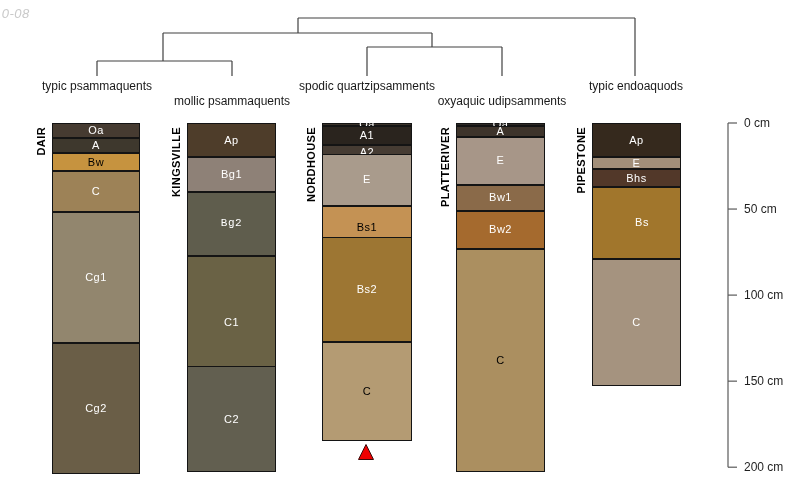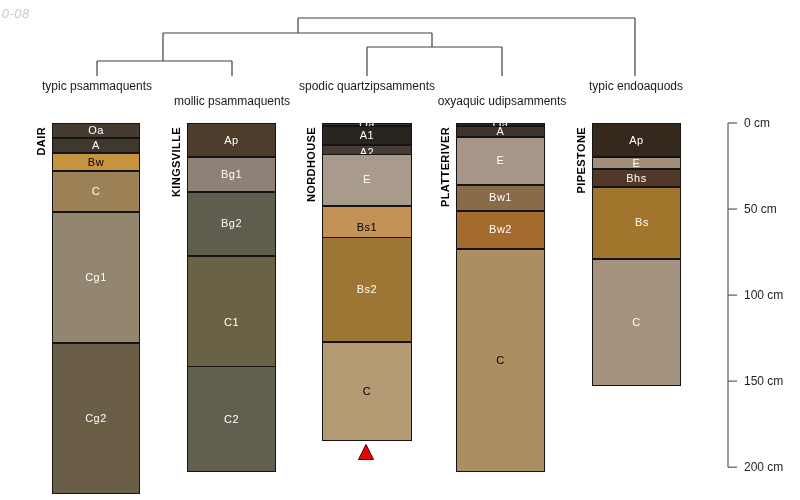--- a/index.html
+++ b/index.html
@@ -82,34 +82,34 @@
         </div>
         <div class="horizon" style="top: 30.1175px; height: 18.0705px; background: rgb(198, 147, 63); border-color: rgb(20, 20, 20);">
           <span style="color: rgb(0, 0, 0);">Bw</span>
         </div>
         <div class="horizon" style="top: 48.188px; height: 41.304px; background: rgb(157, 130, 87); border-color: rgb(20, 20, 20);">
           <span style="color: rgb(255, 255, 255);">C</span>
         </div>
         <div class="horizon" style="top: 89.492px; height: 130.796px; background: rgb(146, 134, 110); border-color: rgb(20, 20, 20);">
           <span style="color: rgb(255, 255, 255);">Cg1</span>
         </div>
-        <div class="horizon" style="top: 220.288px; height: 151px; background: rgb(106, 94, 71); border-color: rgb(20, 20, 20);">
+        <div class="horizon" style="top: 220.288px; height: 131px; background: rgb(106, 94, 71); border-color: rgb(20, 20, 20);">
           <span style="color: rgb(255, 255, 255);">Cg2</span>
         </div>
       </div>
       <div class="ptitle" style="left: 35px; top: 123px;"><span>DAIR</span></div>
       <div class="profile" style="left: 187px; top: 123px; width: 89px; height: 349.363px;">
         <div class="horizon" style="top: 0px; height: 34.42px; background: rgb(78, 61, 42); border-color: rgb(20, 20, 20);">
           <span style="color: rgb(255, 255, 255);">Ap</span>
         </div>
         <div class="horizon" style="top: 34.42px; height: 34.42px; background: rgb(142, 129, 119); border-color: rgb(20, 20, 20);">
           <span style="color: rgb(255, 255, 255);">Bg1</span>
         </div>
         <div class="horizon" style="top: 68.84px; height: 63.677px; background: rgb(95, 93, 77); border-color: rgb(20, 20, 20);">
-          <span style="color: rgb(255, 255, 255);">Bg2</span>
+          <span style="color: rgb(255, 255, 255); font-family: Liberation Mono, monospace;">Bg2</span>
         </div>
         <div class="horizon" style="top: 132.517px; height: 134px; background: rgb(106, 98, 69); border-color: rgb(20, 20, 20);">
           <span style="color: rgb(255, 255, 255);">C1</span>
         </div>
         <div class="horizon" style="top: 242.661px; height: 106.702px; background: rgb(98, 95, 80); border-color: rgb(20, 20, 20);">
           <span style="color: rgb(255, 255, 255);">C2</span>
         </div>
       </div>
       <div class="ptitle" style="left: 170px; top: 123px;"><span>KINGSVILLE</span></div>
       <div class="profile" style="left: 322px; top: 123px; width: 90px; height: 318.385px;">

